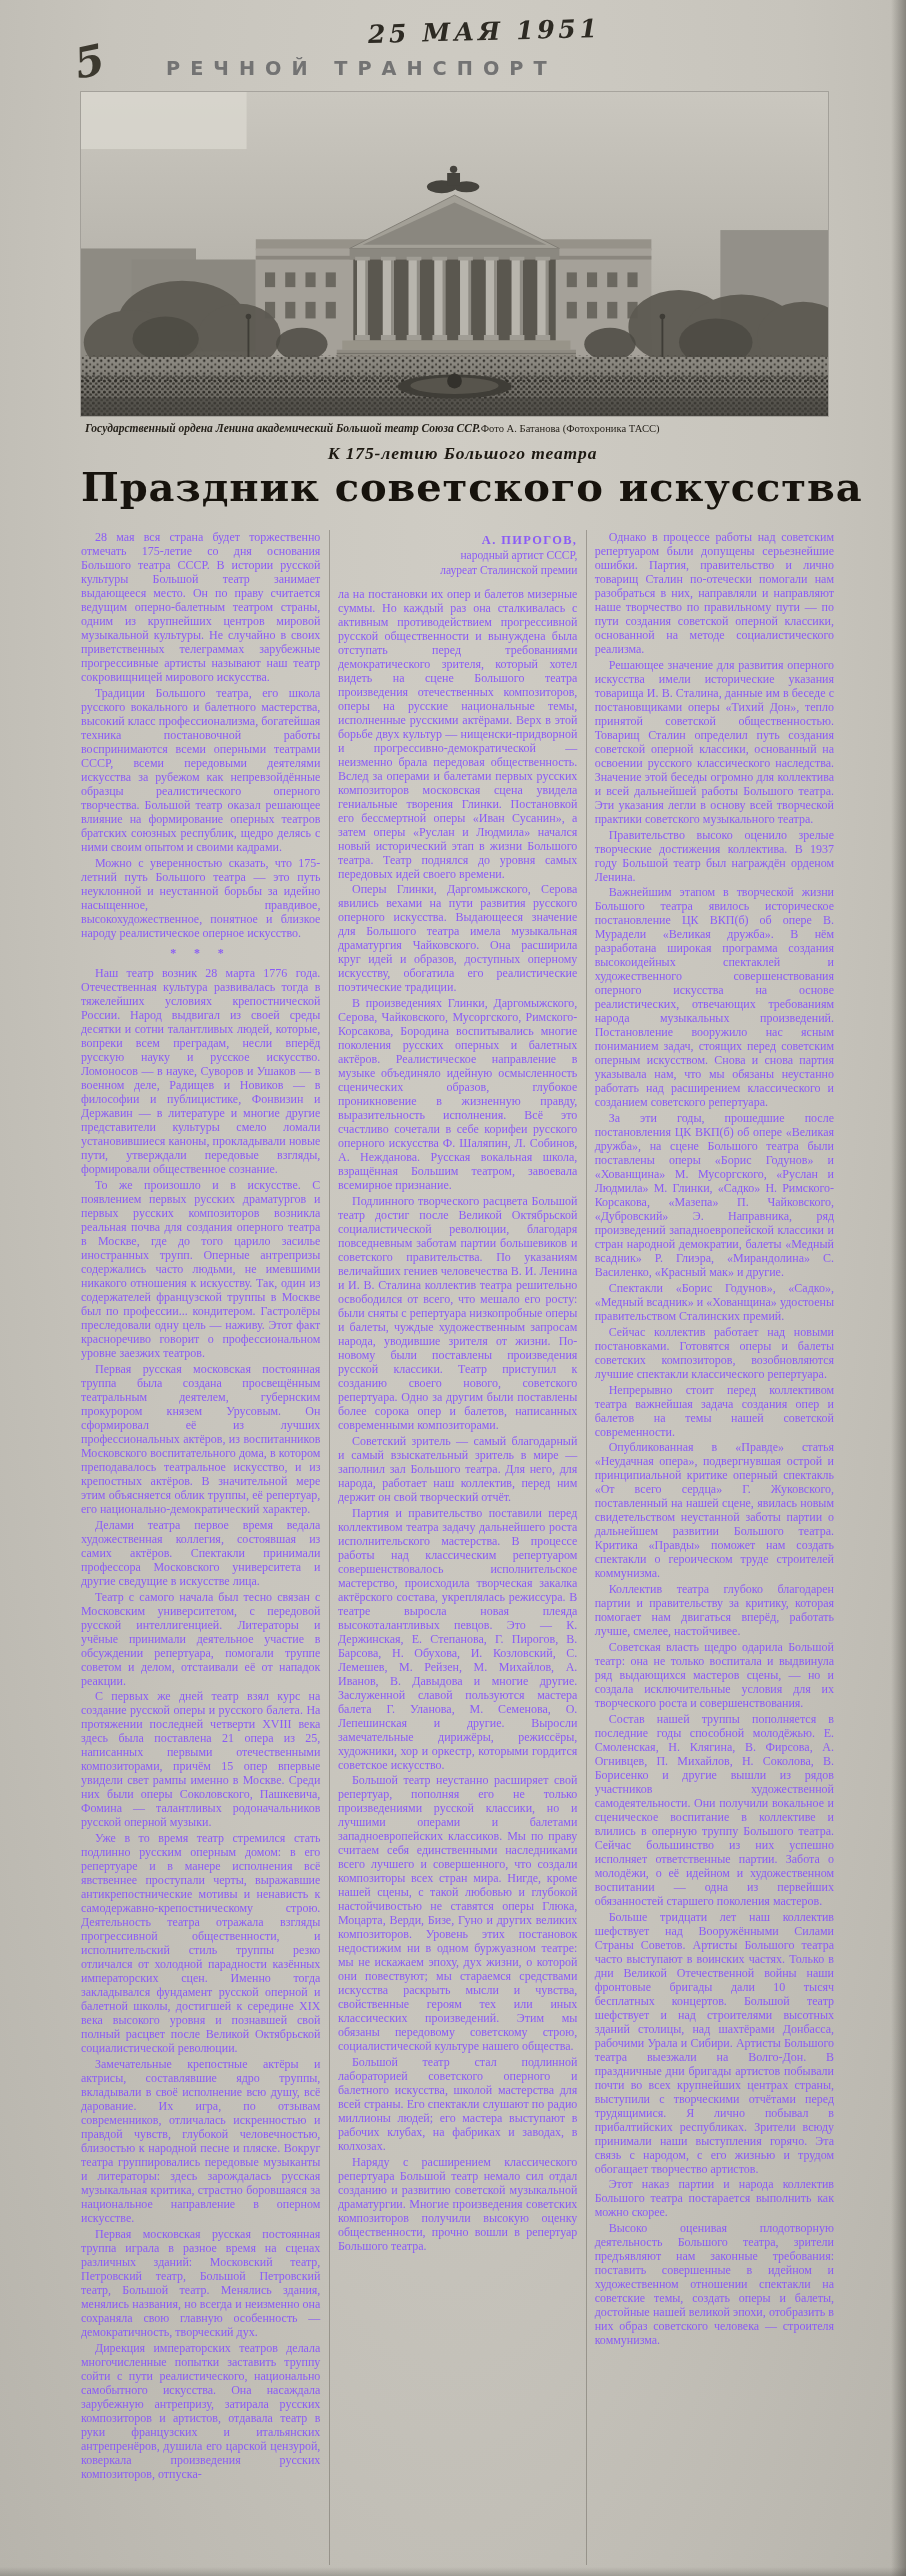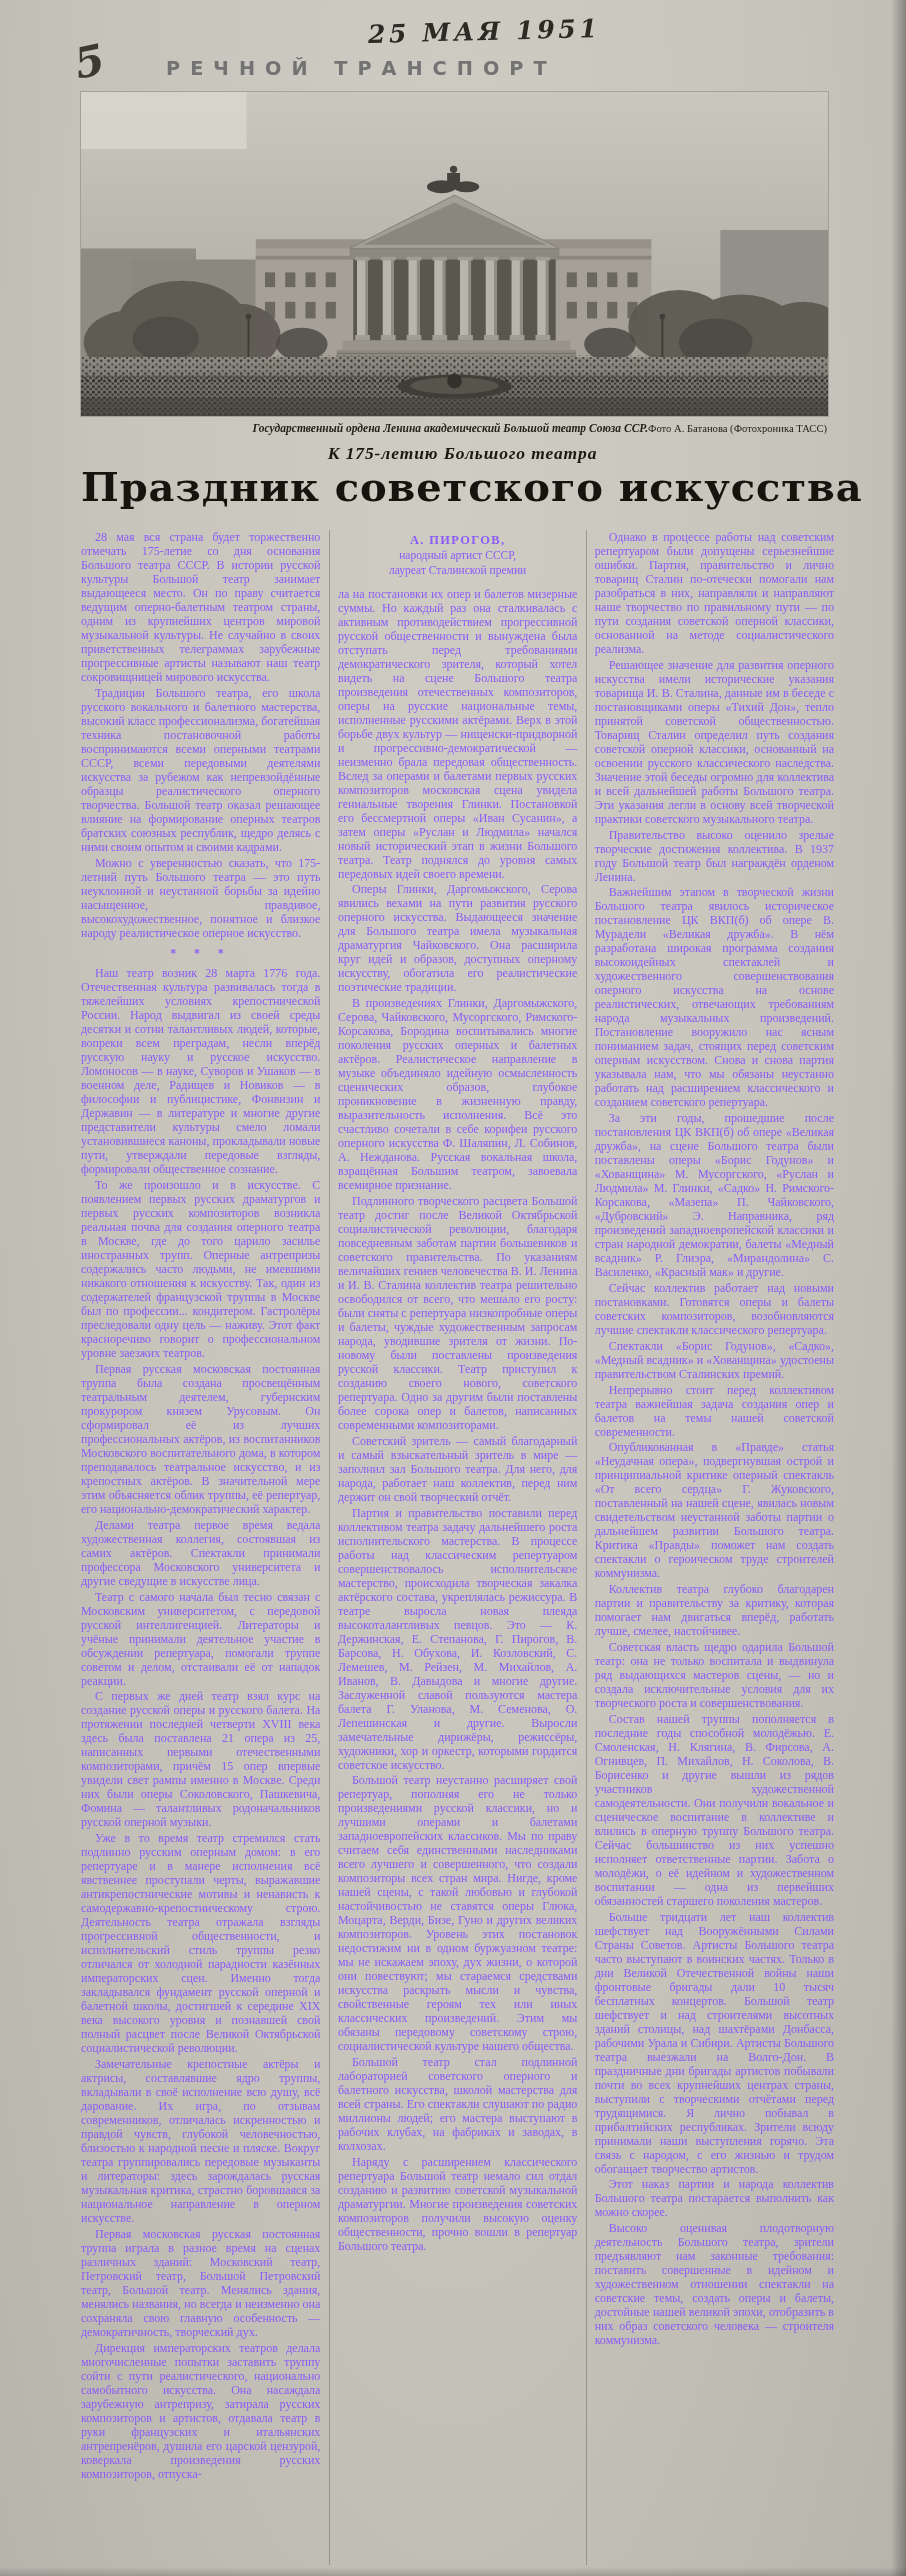--- a/index.html
+++ b/index.html
@@ -29,21 +29,21 @@
     font-family:"DejaVu Sans", sans-serif;font-weight:bold;
     font-size:19.3px;letter-spacing:10px;color:#737373;white-space:nowrap;
   }
 
   .photo{position:absolute;left:81px;top:92px;width:747px;height:324px;
     box-shadow:0 0 0 0.9px rgba(90,87,79,.35);}
   .photo svg{display:block;width:100%;height:100%;}
 
   .caption-row{
     position:absolute;left:85px;top:422px;width:742px;
-    display:flex;justify-content:flex-end;align-items:baseline;
+    display:flex;justify-content:flex-start;align-items:baseline;
     font-size:11.5px;
   }
   .caption-main{font-style:italic;font-weight:bold;max-width:64%;}
   .caption-credit{font-size:10.6px;}
 
   .kicker{
     position:absolute;left:97px;right:78px;top:443px;text-align:center;
     font-style:italic;font-weight:bold;font-size:17.5px;letter-spacing:0.9px;color:#1d1912;
   }
   .headline{
@@ -61,21 +61,21 @@
     font-size:12px;line-height:14px;text-align:justify;
     color:#8b5cf6;
   }
   .col:first-child{padding-left:0;}
   .col:last-child{padding-right:0;padding-left:8px;}
   .col + .col{border-left:0.9px solid rgba(100,96,86,.45);}
   .col p{margin:0 0 1.8px;text-indent:14px;}
   .col p.sep{text-align:center;text-indent:0;letter-spacing:7.4px;margin:6.4px 0;font-weight:bold;}
   .col p.noindent{text-indent:0;}
 
-  .byline{text-align:center;margin:2.8px 0 10px;}
+  .byline{text-align:right;margin:2.8px 0 10px;}
   .byline-name{font-weight:bold;font-size:12.4px;letter-spacing:1.4px;}
   .byline-title{font-size:11.5px;margin-top:0.9px;}
 </style>
 </head>
 <body>
 
 <div class="hand-number">5</div>
 <div class="hand-date">25 МАЯ 1951</div>
 <div class="masthead">РЕЧНОЙ ТРАНСПОРТ</div>
 
@@ -258,22 +258,22 @@
         <p>Большой театр стал подлинной лабораторией советского оперного и балетного искусства, школой мастерства для всей страны. Его спектакли слушают по радио миллионы людей; его мастера выступают в рабочих клубах, на фабриках и заводах, в колхозах.</p>
         <p>Наряду с расширением классического репертуара Большой театр немало сил отдал созданию и развитию советской музыкальной драматургии. Многие произведения советских композиторов получили высокую оценку общественности, прочно вошли в репертуар Большого театра.</p>
       </div>
   </div>
   <div class="col" lang="ru">
       <p>Однако в процессе работы над советским репертуаром были допущены серьезнейшие ошибки. Партия, правительство и лично товарищ Сталин по-отечески помогали нам разобраться в них, направляли и направляют наше творчество по правильному пути — по пути создания советской оперной классики, основанной на методе социалистического реализма.</p>
       <p>Решающее значение для развития оперного искусства имели исторические указания товарища И. В. Сталина, данные им в беседе с постановщиками оперы «Тихий Дон», тепло принятой советской общественностью. Товарищ Сталин определил путь создания советской оперной классики, основанный на освоении русского классического наследства. Значение этой беседы огромно для коллектива и всей дальнейшей работы Большого театра. Эти указания легли в основу всей творческой практики советского музыкального театра.</p>
       <p>Правительство высоко оценило зрелые творческие достижения коллектива. В 1937 году Большой театр был награждён орденом Ленина.</p>
       <p>Важнейшим этапом в творческой жизни Большого театра явилось историческое постановление ЦК ВКП(б) об опере В. Мурадели «Великая дружба». В нём разработана широкая программа создания высокоидейных спектаклей и художественного совершенствования оперного искусства на основе реалистических, отвечающих требованиям народа музыкальных произведений. Постановление вооружило нас ясным пониманием задач, стоящих перед советским оперным искусством. Снова и снова партия указывала нам, что мы обязаны неустанно работать над расширением классического и созданием советского репертуара.</p>
       <p>За эти годы, прошедшие после постановления ЦК ВКП(б) об опере «Великая дружба», на сцене Большого театра были поставлены оперы «Борис Годунов» и «Хованщина» М. Мусоргского, «Руслан и Людмила» М. Глинки, «Садко» Н. Римского-Корсакова, «Мазепа» П. Чайковского, «Дубровский» Э. Направника, ряд произведений западноевропейской классики и стран народной демократии, балеты «Медный всадник» Р. Глиэра, «Мирандолина» С. Василенко, «Красный мак» и другие.</p>
+      <p>Спектакли «Борис Годунов», «Садко», «Медный всадник» и «Хованщина» удостоены правительством Сталинских премий.</p>
       <p>Сейчас коллектив работает над новыми постановками. Готовятся оперы и балеты советских композиторов, возобновляются лучшие спектакли классического репертуара.</p>
-      <p>Спектакли «Борис Годунов», «Садко», «Медный всадник» и «Хованщина» удостоены правительством Сталинских премий.</p>
       <p>Непрерывно стоит перед коллективом театра важнейшая задача создания опер и балетов на темы нашей советской современности.</p>
       <p>Опубликованная в «Правде» статья «Неудачная опера», подвергнувшая острой и принципиальной критике оперный спектакль «От всего сердца» Г. Жуковского, поставленный на нашей сцене, явилась новым свидетельством неустанной заботы партии о дальнейшем развитии Большого театра. Критика «Правды» поможет нам создать спектакли о героическом труде строителей коммунизма.</p>
       <p>Коллектив театра глубоко благодарен партии и правительству за критику, которая помогает нам двигаться вперёд, работать лучше, смелее, настойчивее.</p>
       <p>Советская власть щедро одарила Большой театр: она не только воспитала и выдвинула ряд выдающихся мастеров сцены, — но и создала исключительные условия для их творческого роста и совершенствования.</p>
       <p>Состав нашей труппы пополняется в последние годы способной молодёжью. Е. Смоленская, Н. Клягина, В. Фирсова, А. Огнивцев, П. Михайлов, Н. Соколова, В. Борисенко и другие вышли из рядов участников художественной самодеятельности. Они получили вокальное и сценическое воспитание в коллективе и влились в оперную труппу Большого театра. Сейчас большинство из них успешно исполняет ответственные партии. Забота о молодёжи, о её идейном и художественном воспитании — одна из первейших обязанностей старшего поколения мастеров.</p>
       <p>Больше тридцати лет наш коллектив шефствует над Вооружёнными Силами Страны Советов. Артисты Большого театра часто выступают в воинских частях. Только в дни Великой Отечественной войны наши фронтовые бригады дали 10 тысяч бесплатных концертов. Большой театр шефствует и над строителями высотных зданий столицы, над шахтёрами Донбасса, рабочими Урала и Сибири. Артисты Большого театра выезжали на Волго-Дон. В праздничные дни бригады артистов побывали почти во всех крупнейших центрах страны, выступили с творческими отчётами перед трудящимися. Я лично побывал в прибалтийских республиках. Зрители всюду принимали наши выступления горячо. Эта связь с народом, с его жизнью и трудом обогащает творчество артистов.</p>
       <p>Этот наказ партии и народа коллектив Большого театра постарается выполнить как можно скорее.</p>
       <p>Высоко оценивая плодотворную деятельность Большого театра, зрители предъявляют нам законные требования: поставить совершенные в идейном и художественном отношении спектакли на советские темы, создать оперы и балеты, достойные нашей великой эпохи, отобразить в них образ советского человека — строителя коммунизма.</p>
     </div>
 </div>

